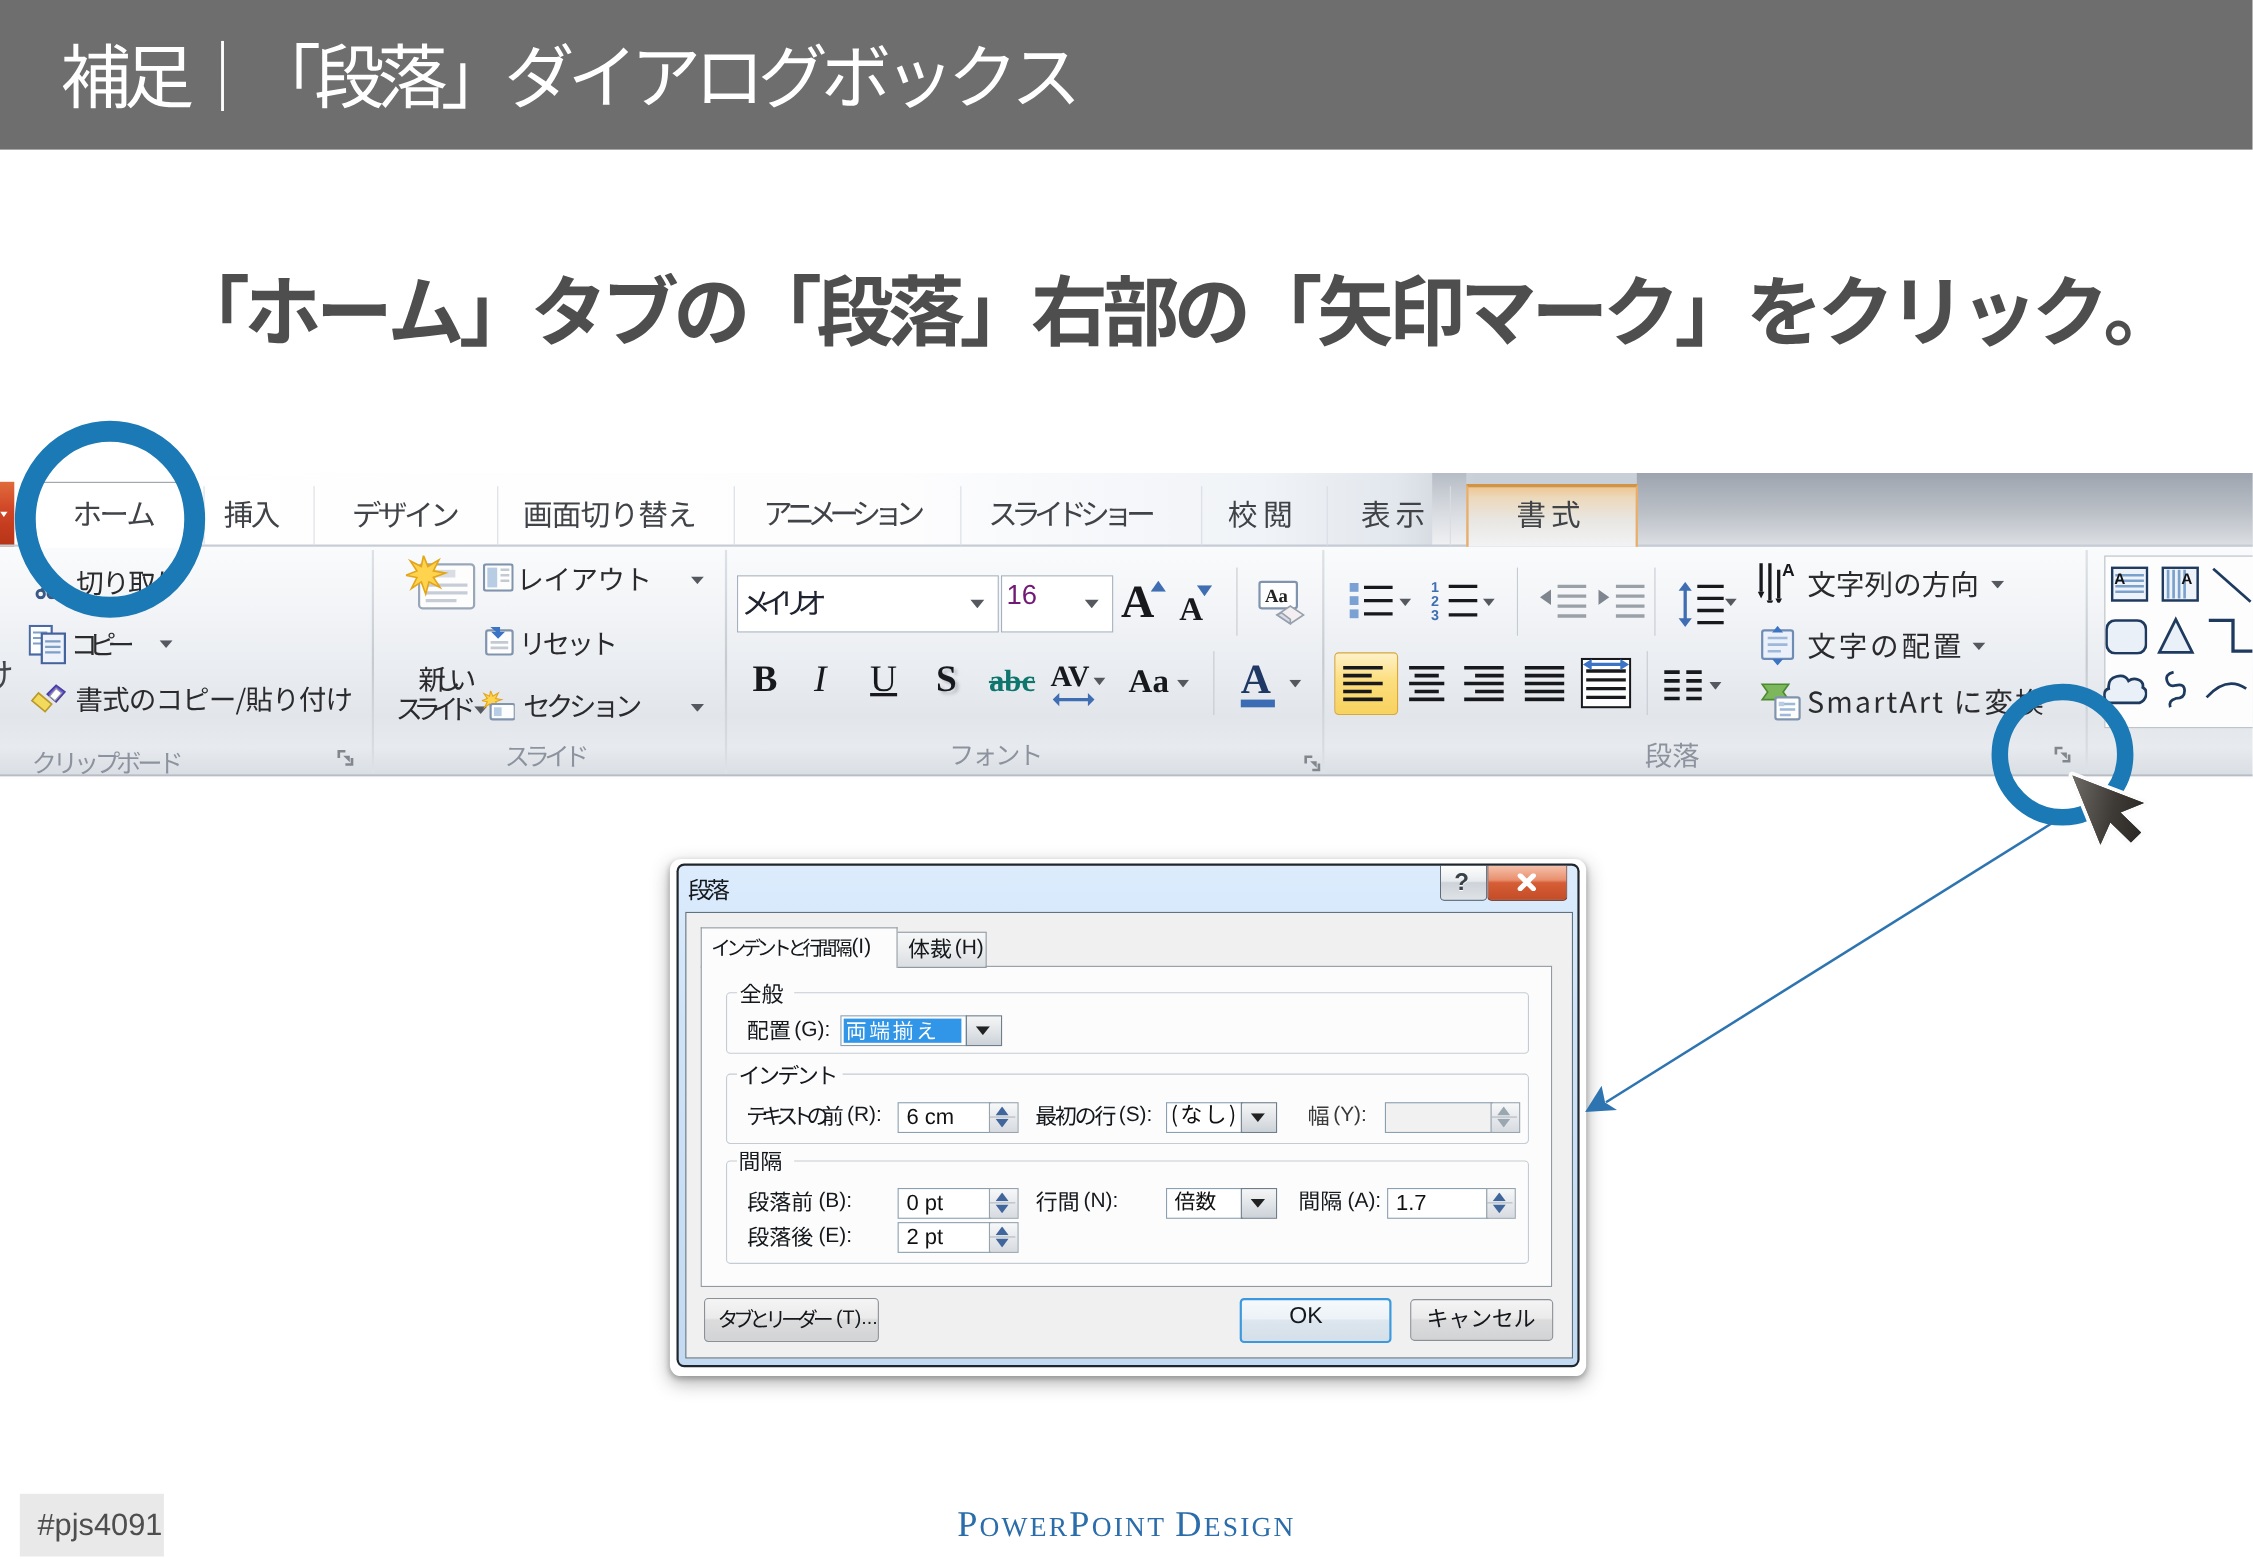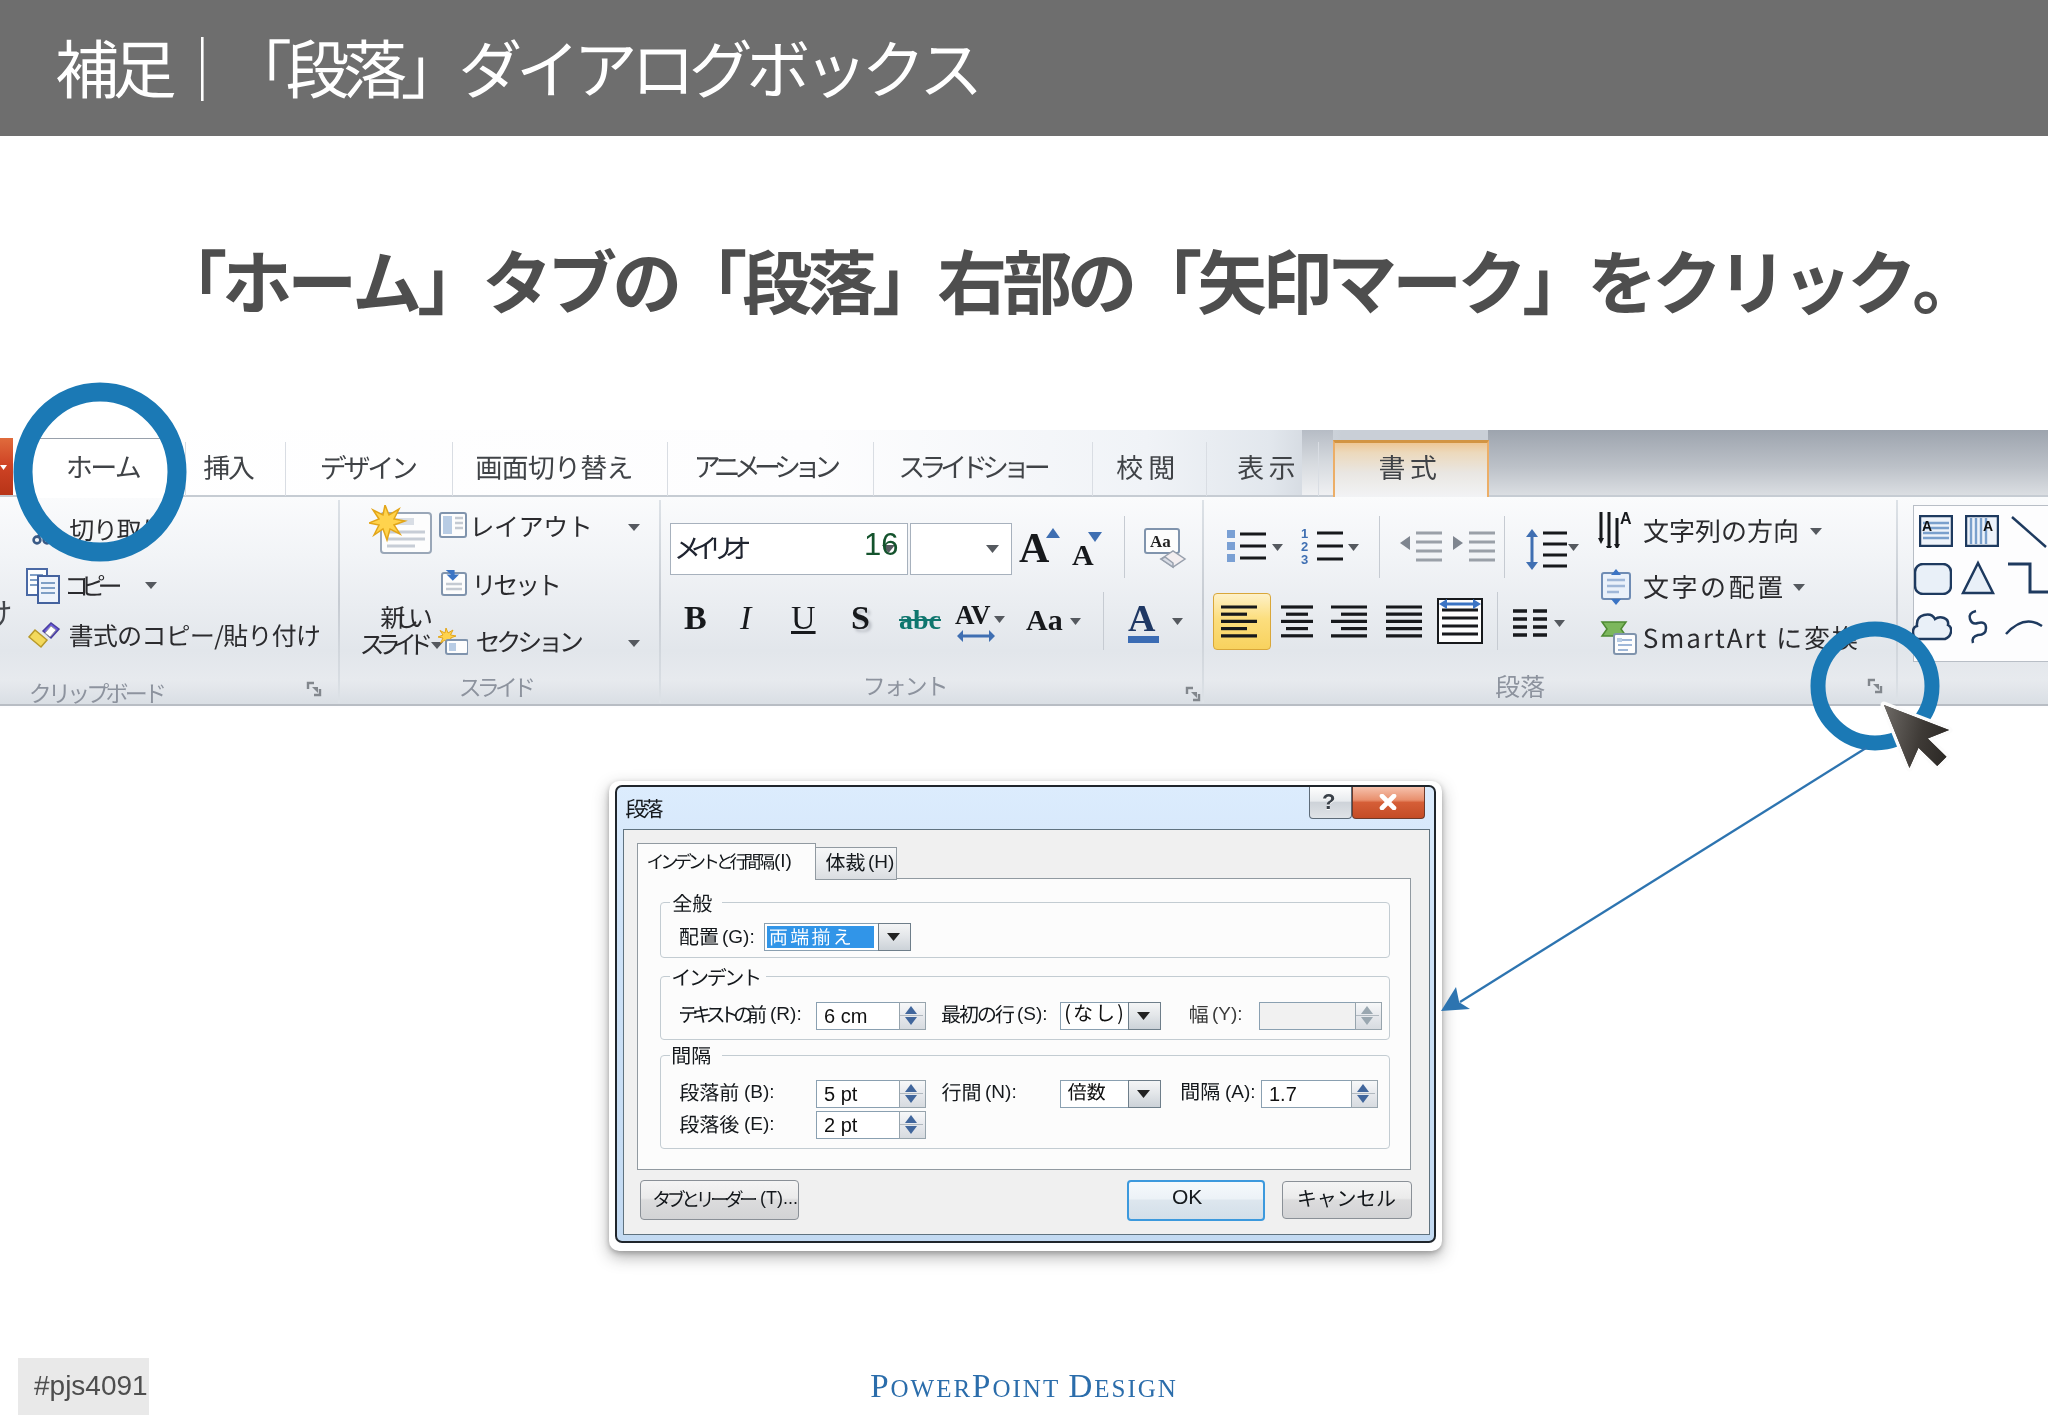--- a/index.html
+++ b/index.html
@@ -196,21 +196,21 @@
     <div style="position:absolute;left:670px;top:523px;width:236px;height:50px;background:#fff;border:1px solid #a7b1bd"></div>
     <svg style="position:absolute;left:677px;top:537px" width="74" height="24" viewBox="0 0 74 24">
       <g transform="translate(-3.1,21.1)">
         <path fill="#1f2430" d="M7.6 -16.5 6.2 -14.8C8.8 -13.2 11.8 -11 13.8 -9.3C11.1 -6.1 7.8 -3.1 3.1 -0.9L4.9 0.8C9.6 -1.6 13 -4.8 15.5 -7.9C17.8 -5.9 19.9 -4 21.9 -1.7L23.6 -3.5C21.7 -5.6 19.4 -7.7 16.9 -9.7C18.7 -12.3 20.1 -15.3 21 -17.7C21.2 -18.3 21.6 -19.2 21.9 -19.7L19.4 -20.5C19.3 -19.9 19 -19.1 18.8 -18.5C18 -16.2 16.9 -13.7 15.2 -11.2C13 -12.8 9.9 -15 7.6 -16.5ZM19.3 -9.7 20.3 -7.6C24.1 -8.8 27.8 -10.4 30.6 -12V-2.1C30.6 -1 30.6 0.3 30.5 0.8H33.1C33 0.3 33 -1 33 -2.1V-13.4C35.7 -15.3 38.2 -17.3 40.2 -19.5L38.4 -21.1C36.6 -18.9 33.9 -16.6 31.1 -14.8C28.1 -12.9 23.9 -11 19.3 -9.7ZM54.8 -20.5H52.3C52.4 -19.8 52.4 -19.1 52.4 -18.1C52.4 -17.2 52.4 -14.9 52.4 -13.9C52.4 -8.8 52.1 -6.6 50.2 -4.3C48.5 -2.5 46.2 -1.4 43.7 -0.8L45.5 1.1C47.5 0.4 50.2 -0.7 51.9 -2.8C53.9 -5.2 54.8 -7.3 54.8 -13.8C54.8 -14.8 54.8 -17.1 54.8 -18.1C54.8 -19.1 54.8 -19.8 54.8 -20.5ZM42.3 -20.3H39.9C39.9 -19.8 40 -18.8 40 -18.3C40 -17.5 40 -10.5 40 -9.3C40 -8.5 39.9 -7.7 39.8 -7.3H42.3C42.3 -7.7 42.2 -8.6 42.2 -9.3C42.2 -10.4 42.2 -17.5 42.2 -18.3C42.2 -19 42.3 -19.8 42.3 -20.3ZM53.2 -3.8 54.7 -2.1C59.6 -4.6 64.3 -9 66.5 -12.2L66.6 -2.4C66.6 -1.6 66.4 -1.3 65.6 -1.3C64.6 -1.3 63.1 -1.4 61.8 -1.6L62 0.6C63.3 0.7 64.9 0.8 66.3 0.8C67.9 0.8 68.8 0 68.8 -1.4C68.7 -4.8 68.7 -10.2 68.6 -14.2H72.9C73.5 -14.2 74.5 -14.2 75.1 -14.1V-16.4C74.5 -16.4 73.5 -16.3 72.8 -16.3H68.5L68.5 -18.9C68.5 -19.6 68.5 -20.4 68.7 -21.1H66.1C66.2 -20.6 66.3 -19.9 66.4 -18.9L66.5 -16.3H56.6C55.8 -16.3 54.9 -16.3 54.2 -16.4V-14.1C55 -14.2 55.8 -14.2 56.7 -14.2H65.6C63.4 -11 58.6 -6.5 53.2 -3.8Z"></path>
       </g>
     </svg>
     <svg style="position:absolute;left:882px;top:545px" width="13" height="8" viewBox="0 0 13 8">
       <path fill="#55595f" d="M0 0H13L6.5 8Z"></path>
     </svg>
     <div style="position:absolute;left:910px;top:523px;width:100px;height:50px;background:#fff;border:1px solid #a7b1bd"></div>
-    <div style="position:absolute;left:864px;top:527px;font-size:31px;color:#14532d">16</div>
+    <div style="position:absolute;left:915px;top:527px;font-size:25px;color:#701a75">16</div>
     <svg style="position:absolute;left:986px;top:545px" width="13" height="8" viewBox="0 0 13 8">
       <path fill="#55595f" d="M0 0H13L6.5 8Z"></path>
     </svg>
     <div style="position:absolute;left:1019px;top:524px;font-family:'Liberation Serif',serif;font-weight:bold;font-size:42px;color:#17191c">A</div>
     <svg style="position:absolute;left:1046px;top:528px" width="14" height="10" viewBox="0 0 14 10">
       <path fill="#3f6fb2" d="M0 10L7 0l7 10z"></path>
     </svg>
     <div style="position:absolute;left:1072px;top:538px;font-family:'Liberation Serif',serif;font-weight:bold;font-size:30px;color:#17191c">A</div>
     <svg style="position:absolute;left:1088px;top:532px" width="14" height="10" viewBox="0 0 14 10">
       <path fill="#3f6fb2" d="M0 0h14L7 10z"></path>
@@ -535,21 +535,21 @@
         <path fill="#15191d" d="M12.3 -3.4V-1.4H7.6V-3.4ZM12.3 -4.5H7.6V-6.4H12.3ZM6.2 -7.6V0.8H7.6V-0.3H13.7V-7.6ZM7.7 -12V-10.2H3.3V-12ZM7.7 -13.1H3.3V-14.8H7.7ZM16.8 -12V-10.2H12.3V-12ZM16.8 -13.1H12.3V-14.8H16.8ZM17.6 -15.9H10.9V-9H16.8V-0.4C16.8 -0 16.7 0.1 16.3 0.1C16 0.1 14.8 0.1 13.5 0.1C13.8 0.5 14 1.2 14.1 1.6C15.7 1.6 16.8 1.6 17.4 1.3C18.1 1.1 18.3 0.6 18.3 -0.4V-15.9ZM1.8 -15.9V1.6H3.3V-9.1H9.1V-15.9ZM30.3 -12.3H36V-10.2H30.3ZM28.8 -13.3V-9.1H37.5V-13.3ZM27.7 -15.7V-14.5H38.8V-15.7ZM30.2 -3.1V-2H32.4V1.2H33.7V-2H36.1V-3.1ZM37.3 -6.7V-5.1L37.2 -5.1C37.2 -5 37.1 -5 36.8 -5C36.6 -5 35.5 -5 35.3 -5C34.8 -5 34.8 -5.1 34.8 -5.4V-6.7ZM27.6 -7.9V1.6H28.9V-6.7H31.3C31.1 -5.5 30.5 -4.7 29 -4.3C29.2 -4.1 29.5 -3.8 29.6 -3.5C31.4 -4.1 32.1 -5.1 32.3 -6.7H33.8V-5.4C33.8 -4.3 34.1 -4.1 35.2 -4.1C35.4 -4.1 36.8 -4.1 37 -4.1L37.3 -4.1V0C37.3 0.2 37.2 0.3 37 0.3C36.8 0.3 36.1 0.3 35.3 0.3C35.5 0.7 35.7 1.2 35.7 1.6C36.9 1.6 37.6 1.6 38.1 1.3C38.5 1.1 38.7 0.7 38.7 0.1V-7.9ZM21.6 -15.9V1.6H22.9V-14.6H25.4C25 -13.2 24.4 -11.4 23.9 -9.9C25.2 -8.4 25.5 -7 25.6 -5.9C25.6 -5.3 25.5 -4.8 25.2 -4.5C25 -4.4 24.8 -4.4 24.6 -4.4C24.3 -4.3 23.9 -4.4 23.5 -4.4C23.7 -4 23.9 -3.5 23.9 -3.1C24.3 -3.1 24.8 -3.1 25.1 -3.1C25.5 -3.2 25.8 -3.3 26.1 -3.5C26.7 -3.9 26.9 -4.7 26.9 -5.8C26.9 -7 26.6 -8.4 25.2 -10.1C25.8 -11.7 26.5 -13.8 27.1 -15.4L26.1 -16L25.9 -15.9Z"></path>
       </g>
     </svg>
     <svg style="position:absolute;left:680px;top:1083px" width="60" height="20" viewBox="0 0 60 20">
       <g transform="translate(-0.7,16.9)">
         <path fill="#15191d" d="M16.4 -6.6C15.8 -5.1 14.9 -3.9 13.9 -2.9C12.9 -3.9 12.1 -5.2 11.6 -6.6ZM9.4 -7.9V-6.6H11.2L10.2 -6.3C10.8 -4.6 11.7 -3.2 12.8 -2C11.3 -0.9 9.6 -0.1 7.8 0.3C8.1 0.6 8.5 1.2 8.7 1.6C10.5 1.1 12.3 0.3 13.8 -0.9C15.1 0.2 16.6 1 18.4 1.6C18.6 1.2 19 0.6 19.4 0.3C17.7 -0.2 16.2 -0.9 15 -1.9C16.5 -3.3 17.6 -5.2 18.3 -7.6L17.4 -8L17.1 -7.9ZM7.9 -16.8C6.8 -16.2 4.9 -15.5 3.1 -15L2.3 -15.3V-3.1L0.7 -2.8L0.9 -1.3L2.3 -1.6V1.6H3.8V-1.8L9.1 -2.8L9.1 -4.2L3.8 -3.3V-6.4H8.5V-7.8H3.8V-10.2H8.4V-11.6H3.8V-13.9C5.6 -14.4 7.7 -15 9.2 -15.7ZM10.5 -16V-13.1C10.5 -11.8 10.3 -10.3 8.5 -9.2C8.8 -9 9.3 -8.5 9.5 -8.2C11.5 -9.5 11.9 -11.4 11.9 -13.1V-14.6H15.1V-11.1C15.1 -10 15.2 -9.7 15.5 -9.4C15.8 -9.2 16.2 -9.1 16.6 -9.1C16.8 -9.1 17.4 -9.1 17.6 -9.1C17.9 -9.1 18.3 -9.1 18.6 -9.2C18.9 -9.4 19.1 -9.6 19.2 -9.9C19.3 -10.2 19.3 -11.1 19.4 -11.9C19 -12 18.5 -12.3 18.2 -12.5C18.2 -11.7 18.2 -11.1 18.1 -10.8C18.1 -10.6 18 -10.4 17.9 -10.3C17.8 -10.3 17.7 -10.3 17.5 -10.3C17.3 -10.3 17.1 -10.3 16.9 -10.3C16.8 -10.3 16.7 -10.3 16.6 -10.3C16.5 -10.4 16.5 -10.6 16.5 -11V-16ZM21.2 0.4 22.3 1.5C23.6 0 25 -1.9 26.1 -3.6L25.2 -4.7C24 -2.9 22.3 -0.8 21.2 0.4ZM22.2 -11.6C23.3 -11 24.8 -10.1 25.6 -9.5L26.5 -10.6C25.7 -11.2 24.2 -12.1 23 -12.6ZM20.8 -7.7C22 -7.2 23.5 -6.3 24.2 -5.6L25.1 -6.8C24.4 -7.4 22.9 -8.3 21.7 -8.7ZM30.4 -13C29.5 -11.5 28 -9.6 25.9 -8.2C26.2 -8 26.7 -7.6 26.9 -7.3C27.8 -7.9 28.5 -8.6 29.2 -9.3C29.9 -8.6 30.7 -7.9 31.7 -7.2C29.9 -6.3 27.8 -5.5 26 -5.1C26.2 -4.8 26.6 -4.2 26.7 -3.9L28.1 -4.3V1.6H29.5V0.7H35.8V1.6H37.3V-4.4H28.4C30 -4.9 31.5 -5.6 33 -6.4C34.7 -5.4 36.7 -4.5 38.5 -4C38.8 -4.4 39.2 -4.9 39.5 -5.3C37.7 -5.7 35.9 -6.4 34.2 -7.3C35.7 -8.3 37 -9.6 37.8 -11L36.9 -11.6L36.6 -11.5H31.1C31.4 -11.9 31.6 -12.3 31.9 -12.7ZM29.5 -0.5V-3.2H35.8V-0.5ZM35.7 -10.3C35 -9.5 34 -8.7 32.9 -8C31.8 -8.7 30.8 -9.4 30 -10.2L30.1 -10.3ZM21.2 -15.4V-14.1H25.8V-12.4H27.2V-14.1H32.7V-12.4H34.1V-14.1H38.8V-15.4H34.1V-16.8H32.7V-15.4H27.2V-16.8H25.8V-15.4ZM52.1 -10.3V-2.1H53.5V-10.3ZM56.1 -10.9V-0.3C56.1 0 56 0.1 55.7 0.1C55.4 0.1 54.3 0.1 53.1 0.1C53.3 0.5 53.5 1.1 53.6 1.5C55.2 1.5 56.2 1.5 56.8 1.3C57.4 1 57.6 0.6 57.6 -0.3V-10.9ZM54.5 -16.9C54 -15.9 53.3 -14.6 52.6 -13.6H46.6L47.6 -14C47.2 -14.8 46.3 -16 45.6 -16.8L44.2 -16.3C44.9 -15.5 45.6 -14.4 46 -13.6H41.1V-12.3H58.9V-13.6H54.3C54.9 -14.5 55.5 -15.5 56.1 -16.4ZM48.2 -6V-4H43.7V-6ZM48.2 -7.2H43.7V-9.2H48.2ZM42.3 -10.5V1.5H43.7V-2.8H48.2V-0.1C48.2 0.1 48.1 0.2 47.8 0.2C47.6 0.2 46.6 0.2 45.6 0.2C45.8 0.6 46 1.1 46.1 1.5C47.5 1.5 48.4 1.5 48.9 1.3C49.5 1 49.6 0.6 49.6 -0.1V-10.5Z"></path>
       </g>
     </svg>
     <div style="position:absolute;left:744px;top:1081px;font-size:19px;color:#15191d">(B):</div>
     <div style="position:absolute;left:816px;top:1080px;width:83px;height:26px;background:#fff;border:1px solid #8aa0b1"></div>
-    <div style="position:absolute;left:824px;top:1083px;font-size:20px;color:#111">5 pt</div>
+    <div style="position:absolute;left:824px;top:1083px;font-size:20px;color:#111">0 pt</div>
     <div style="position:absolute;left:899px;top:1080px;width:25px;height:26px;background:linear-gradient(180deg,#f7f8f9 0,#e8eaee 45%,#d7dbe0 100%);border:1px solid #97a4ad"></div>
     <svg style="position:absolute;left:905px;top:1084px" width="12" height="8" viewBox="0 0 12 8">
       <path fill="#41669c" d="M0 8L6 0l6 8z"></path>
     </svg>
     <svg style="position:absolute;left:905px;top:1095px" width="12" height="8" viewBox="0 0 12 8">
       <path fill="#41669c" d="M0 0h12L6 8z"></path>
     </svg>
     <div style="position:absolute;left:900px;top:1092.5px;width:23px;height:1px;background:#b0b8bf"></div>
     <svg style="position:absolute;left:942px;top:1083px" width="39" height="20" viewBox="0 0 39 20">
       <g transform="translate(-0.5,16.8)">

